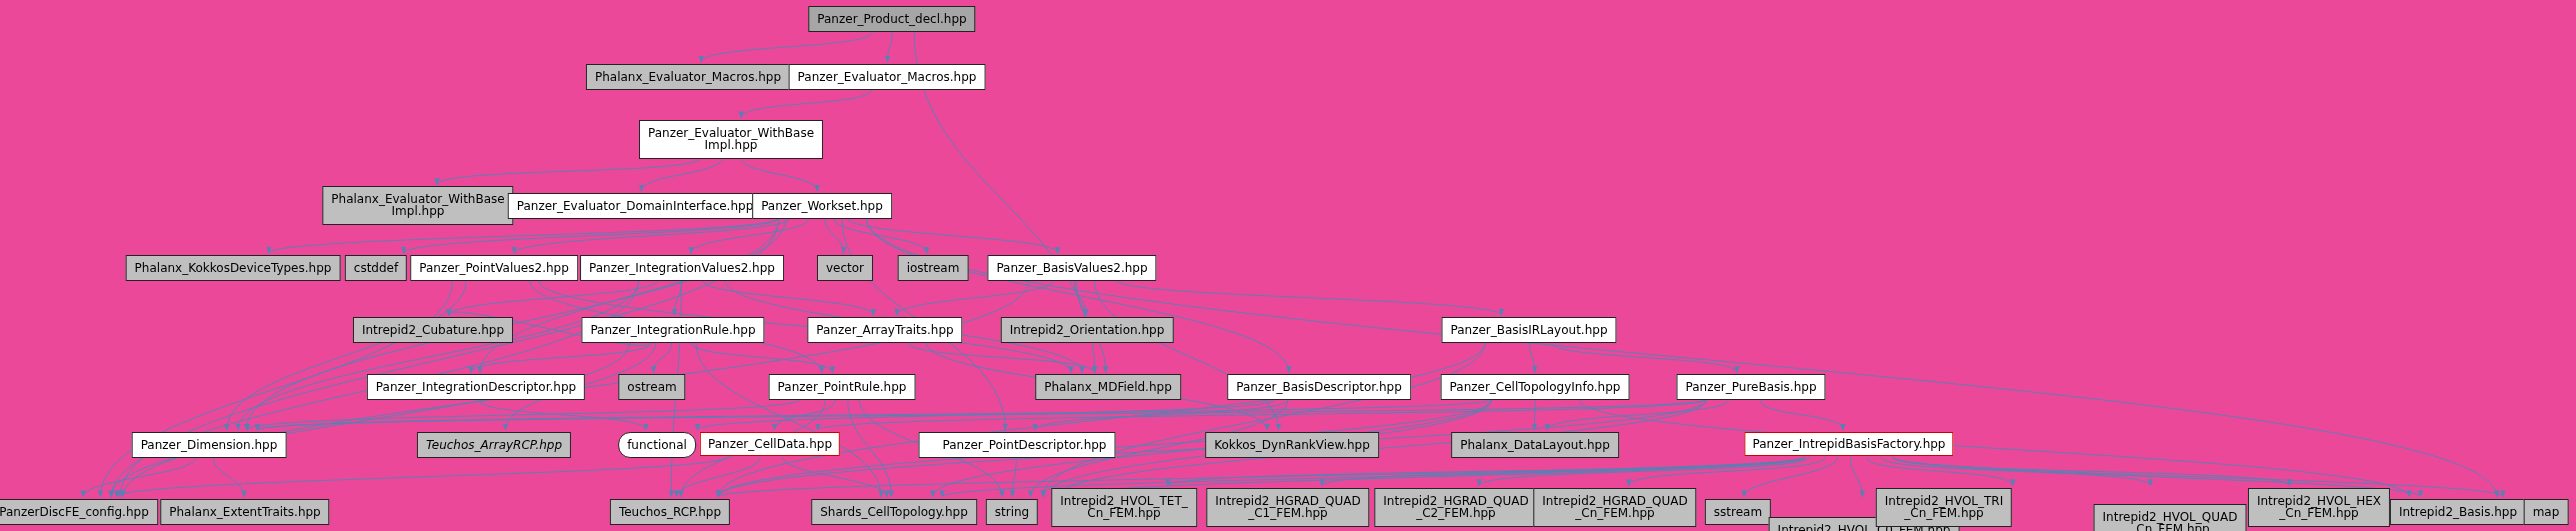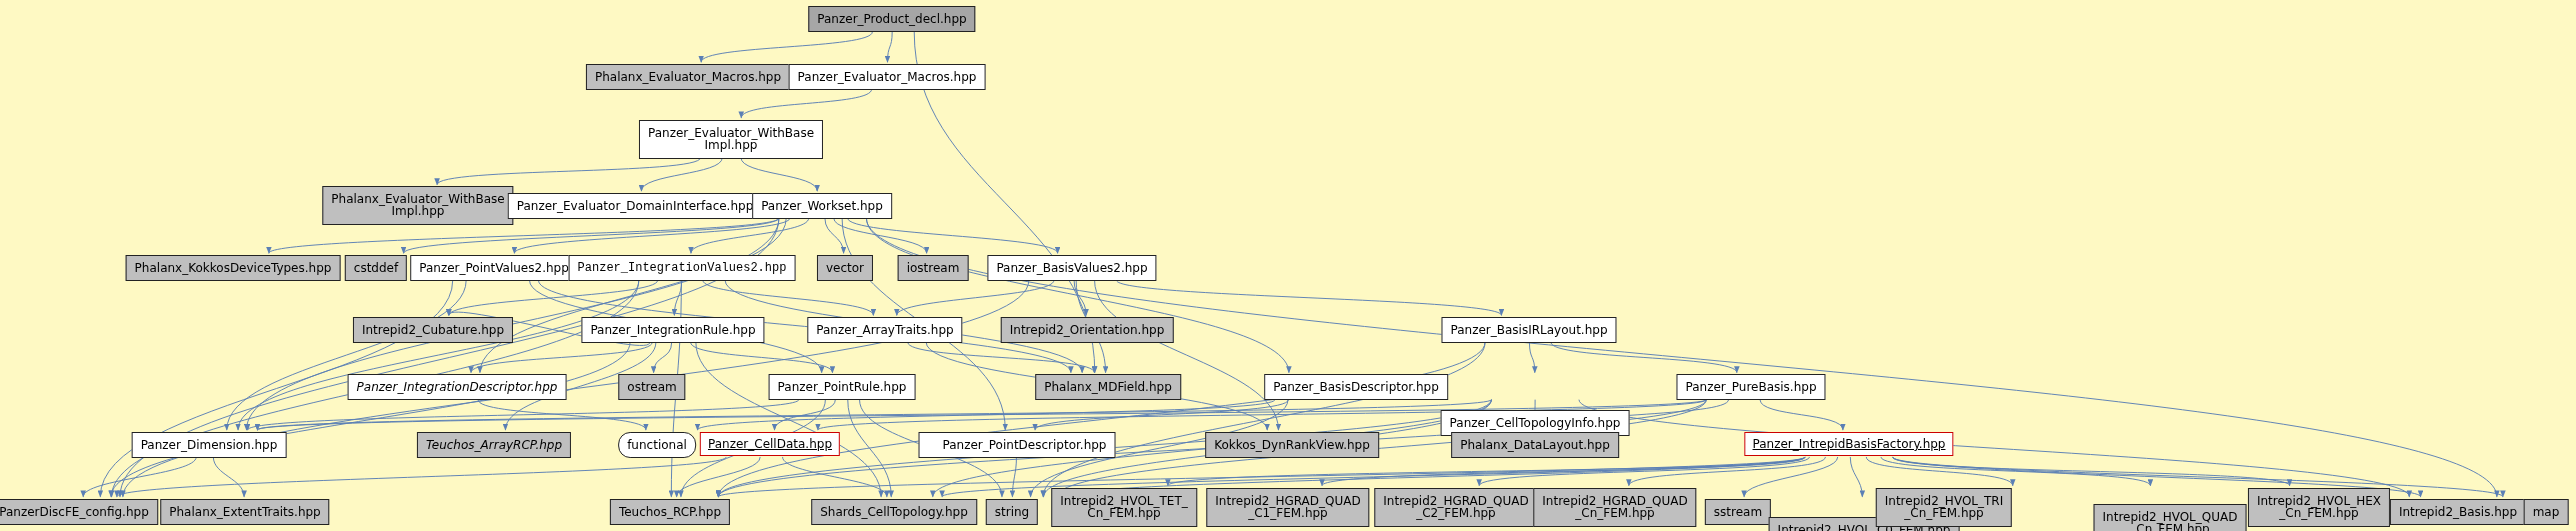--- a/index.html
+++ b/index.html
@@ -5,21 +5,21 @@
   html, body {
     margin: 0;
     padding: 0;
     background: #ffffff;
     font-family: "DejaVu Sans", "Liberation Sans", sans-serif;
   }
   #canvas {
     position: relative;
     width: 2576px;
     height: 531px;
-    background: #fef9c3;
+    background: #ec4899;
     overflow: hidden;
   }
   #edges {
     position: absolute;
     left: 0;
     top: 0;
     z-index: 1;
   }
   .node {
     position: absolute;
@@ -32,21 +32,21 @@
     font-size: 12px;
     line-height: 12.7px;
     padding: 5.6px 8px;
     text-align: center;
     white-space: pre-line;
     cursor: pointer;
   }
   .node.gray  { background: #bfbfbf; }
   .node.root  { background: #a6a6a6; }
   .node.white { background: #ffffff; }
-  .node.red   { background: #ffffff; border: 1.6px solid #cc0000; padding: 4.8px 7.2px; text-decoration: underline; }
+  .node.red   { background: #ffffff; border: 1.6px solid #cc0000; padding: 4.8px 7.2px; }
 </style>
 </head>
 <body>
 
 <div id="canvas">
   <svg id="edges" width="2576" height="531" viewBox="0 0 3233 667">
       <defs>
         <marker id="arrow" markerWidth="9" markerHeight="7" refX="8" refY="3.5" orient="auto" markerUnits="userSpaceOnUse">
           <path d="M0,0 L9,3.5 L0,7 z" fill="#5a7fb5"></path>
         </marker>
@@ -149,35 +149,35 @@
       <div class="node white" style="left: 887px; top: 64px; text-align: right;">Panzer_Evaluator_Macros.hpp</div>
       <div class="node white" style="left: 731px; top: 120px;">Panzer_Evaluator_WithBase
 Impl.hpp</div>
       <div class="node gray" style="left: 418px; top: 186px;">Phalanx_Evaluator_WithBase
 Impl.hpp</div>
       <div class="node white" style="left: 635px; top: 193px;">Panzer_Evaluator_DomainInterface.hpp</div>
       <div class="node white" style="left: 822px; top: 193px;">Panzer_Workset.hpp</div>
       <div class="node gray" style="left: 233px; top: 255px;">Phalanx_KokkosDeviceTypes.hpp</div>
       <div class="node gray" style="left: 376px; top: 255px;">cstddef</div>
       <div class="node white" style="left: 494px; top: 255px;">Panzer_PointValues2.hpp</div>
-      <div class="node white" style="left: 682px; top: 255px; font-family: Liberation Mono, monospace;">Panzer_IntegrationValues2.hpp</div>
+      <div class="node white" style="left: 682px; top: 255px;">Panzer_IntegrationValues2.hpp</div>
       <div class="node gray" style="left: 845px; top: 255px;">vector</div>
       <div class="node gray" style="left: 933px; top: 255px;">iostream</div>
       <div class="node white" style="left: 1072px; top: 255px;">Panzer_BasisValues2.hpp</div>
       <div class="node gray" style="left: 433px; top: 317px;">Intrepid2_Cubature.hpp</div>
       <div class="node white" style="left: 673px; top: 317px;">Panzer_IntegrationRule.hpp</div>
       <div class="node white" style="left: 885px; top: 317px;">Panzer_ArrayTraits.hpp</div>
       <div class="node gray" style="left: 1087px; top: 317px;">Intrepid2_Orientation.hpp</div>
       <div class="node white" style="left: 1529px; top: 317px;">Panzer_BasisIRLayout.hpp</div>
-      <div class="node white" style="left: 457px; top: 374px; font-style: italic;">Panzer_IntegrationDescriptor.hpp</div>
+      <div class="node white" style="left: 476px; top: 374px;">Panzer_IntegrationDescriptor.hpp</div>
       <div class="node gray" style="left: 652px; top: 374px;">ostream</div>
       <div class="node white" style="left: 842px; top: 374px;">Panzer_PointRule.hpp</div>
       <div class="node gray" style="left: 1108px; top: 374px;">Phalanx_MDField.hpp</div>
-      <div class="node white" style="left: 1356px; top: 374px;">Panzer_BasisDescriptor.hpp</div>
-      <div class="node white" style="left: 1535px; top: 374px; margin-top: 36px;">Panzer_CellTopologyInfo.hpp</div>
+      <div class="node white" style="left: 1319px; top: 374px;">Panzer_BasisDescriptor.hpp</div>
+      <div class="node white" style="left: 1535px; top: 374px;">Panzer_CellTopologyInfo.hpp</div>
       <div class="node white" style="left: 1751px; top: 374px;">Panzer_PureBasis.hpp</div>
       <div class="node white" style="left: 209px; top: 432px;">Panzer_Dimension.hpp</div>
       <div class="node gray" style="left: 494px; top: 432px; font-style: italic;">Teuchos_ArrayRCP.hpp</div>
       <div class="node white" style="left: 657px; top: 432px; border-radius: 12px;">functional</div>
       <div class="node red" style="left: 770px; top: 432px;">Panzer_CellData.hpp</div>
       <div class="node white" style="left: 1017px; top: 432px; padding-left: 23px;">Panzer_PointDescriptor.hpp</div>
       <div class="node gray" style="left: 1292px; top: 432px;">Kokkos_DynRankView.hpp</div>
       <div class="node gray" style="left: 1535px; top: 432px;">Phalanx_DataLayout.hpp</div>
       <div class="node red" style="left: 1849px; top: 432px;">Panzer_IntrepidBasisFactory.hpp</div>
       <div class="node gray" style="left: 74px; top: 499px;">PanzerDiscFE_config.hpp</div>

